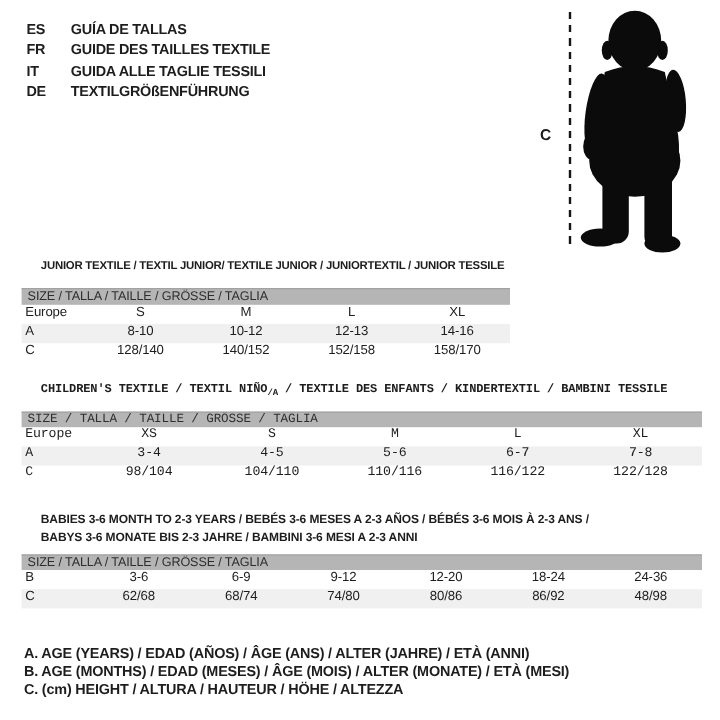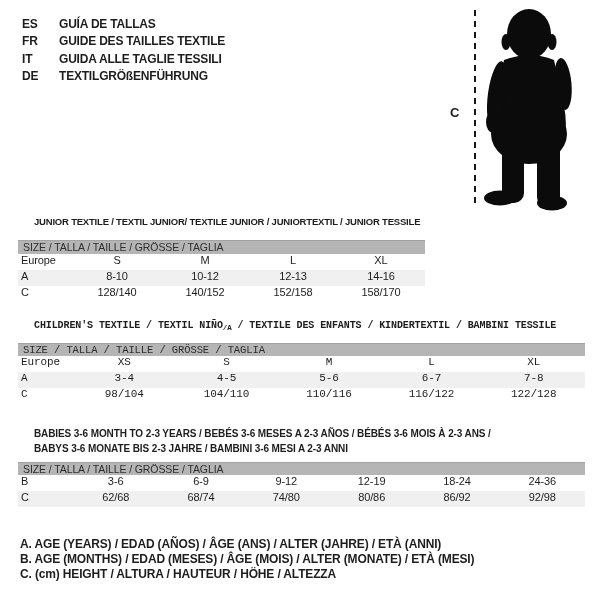--- a/index.html
+++ b/index.html
@@ -142,32 +142,32 @@
 
   <div class="tbl t3">
     <div class="tbl-title">BABIES 3-6 MONTH TO 2-3 YEARS / BEBÉS 3-6 MESES A 2-3 AÑOS / BÉBÉS 3-6 MOIS À 2-3 ANS /</div>
     <div class="tbl-title">BABYS 3-6 MONATE BIS 2-3 JAHRE / BAMBINI 3-6 MESI A 2-3 ANNI</div>
     <div class="tbl-bar">SIZE / TALLA / TAILLE / GRÖSSE / TAGLIA</div>
     <div class="tbl-row">
       <span class="row-label">B</span>
       <span class="cell">3-6</span>
       <span class="cell">6-9</span>
       <span class="cell">9-12</span>
-      <span class="cell">12-19</span>
+      <span class="cell">12-20</span>
       <span class="cell">18-24</span>
       <span class="cell">24-36</span>
     </div>
     <div class="tbl-row alt">
       <span class="row-label">C</span>
       <span class="cell">62/68</span>
       <span class="cell">68/74</span>
       <span class="cell">74/80</span>
       <span class="cell">80/86</span>
       <span class="cell">86/92</span>
-      <span class="cell">92/98</span>
+      <span class="cell">48/98</span>
     </div>
   </div>
 
   <div class="notes">
     <div>A. AGE (YEARS) / EDAD (AÑOS) / ÂGE (ANS) / ALTER (JAHRE) / ETÀ (ANNI)</div>
     <div>B. AGE (MONTHS) / EDAD (MESES) / ÂGE (MOIS) / ALTER (MONATE) / ETÀ (MESI)</div>
     <div>C. (cm) HEIGHT / ALTURA / HAUTEUR / HÖHE / ALTEZZA</div>
   </div>
 
 </div>

